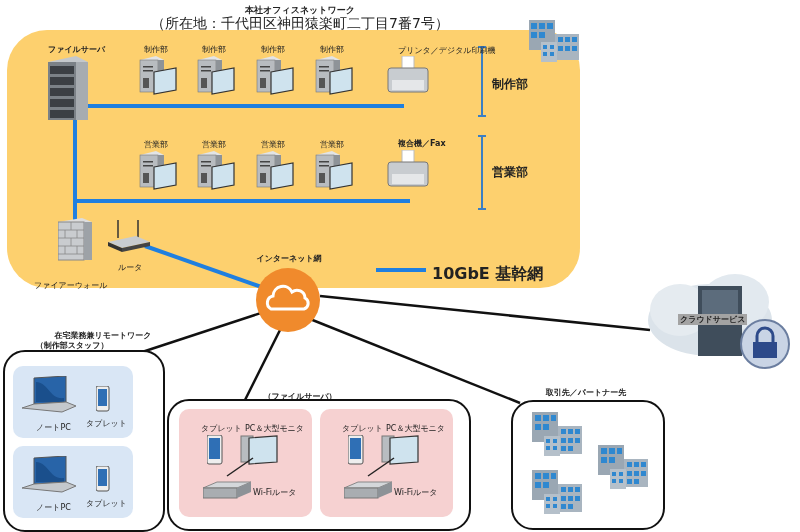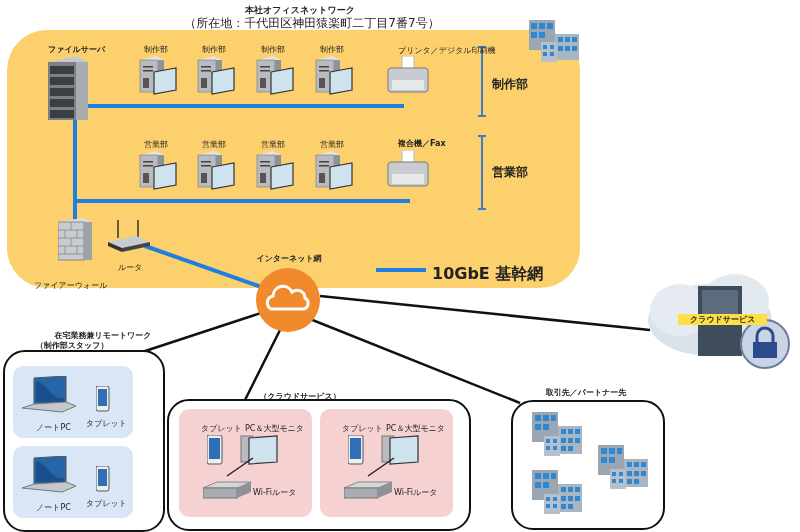--- a/index.html
+++ b/index.html
@@ -40,21 +40,21 @@
 
   <g stroke="#111" stroke-width="2.5">
     <line x1="270" y1="310" x2="130" y2="356"></line>
     <line x1="285" y1="320" x2="245" y2="400"></line>
     <line x1="300" y1="315" x2="520" y2="403"></line>
     <line x1="320" y1="296" x2="650" y2="330"></line>
   </g>
 </svg>
 
 <div class="t b center" style="left:300px;top:4px;font-size:9px;">本社オフィスネットワーク</div>
-<div class="t center" style="left:312px;top:15px;font-size:12px;">（所在地：千代田区神田猿楽町二丁目7番7号）</div>
+<div class="t center" style="left:300px;top:15px;font-size:14px;">（所在地：千代田区神田猿楽町二丁目7番7号）</div>
 
 <svg class="abs" style="left:525px;top:16px;" width="58" height="48">
   <rect x="4" y="4" width="26" height="30" fill="#9aa7b3"></rect>
     <rect x="6" y="7" width="6" height="6" fill="#2f88d0"></rect>
     <rect x="14" y="7" width="6" height="6" fill="#2f88d0"></rect>
     <rect x="22" y="7" width="6" height="6" fill="#2f88d0"></rect>
     <rect x="6" y="16" width="6" height="6" fill="#2f88d0"></rect>
     <rect x="14" y="16" width="6" height="6" fill="#2f88d0"></rect>
   <rect x="30" y="18" width="24" height="26" fill="#a9b5c0"></rect>
     <rect x="33" y="21" width="5" height="5" fill="#2f88d0"></rect>
@@ -142,29 +142,29 @@
 <svg class="abs" style="left:640px;top:262px;" width="160" height="112">
   <ellipse cx="70" cy="58" rx="62" ry="36" fill="#dbe3ea"></ellipse>
   <ellipse cx="40" cy="48" rx="30" ry="26" fill="#e5ebf0"></ellipse>
   <ellipse cx="95" cy="40" rx="34" ry="28" fill="#e2e9ef"></ellipse>
   <rect x="58" y="24" width="44" height="70" fill="#3f4d5b"></rect>
   <rect x="62" y="28" width="36" height="26" fill="#5c6c7c"></rect>
   <circle cx="125" cy="82" r="24" fill="#c9d4e5" stroke="#6b7ea0" stroke-width="2"></circle>
   <path d="M117,80 v-6 a8,8 0 0 1 16,0 v6" fill="none" stroke="#2d4a8a" stroke-width="3"></path>
   <rect x="113" y="80" width="24" height="16" fill="#2d4a8a"></rect>
 </svg>
-<div class="t b" style="left:678px;top:314px;background:#fde047;padding:0 12px;">クラウドサービス</div>
+<div class="t b" style="left:678px;top:314px;background:#a3a3a3;padding:0 2px;">クラウドサービス</div>
 
 <div class="t b center" style="left:72px;top:330px;margin-left:31px;">在宅業務兼リモートワーク</div>
 <div class="t b center" style="left:72px;top:340px;">（制作部スタッフ）</div>
 <div class="box" style="left:3px;top:350px;width:158px;height:178px;"></div>
 <div id="sales-units"></div>
 
 <div class="t b center" style="left:300px;top:400px;">在宅業務テレワーク</div>
-<div class="t b center" style="left:300px;top:391px;">（クラウドサービス）</div>
+<div class="t b center" style="left:300px;top:391px;">（ファイルサーバ）</div>
 <div class="box" style="left:167px;top:399px;width:300px;height:128px;"></div>
 <div id="prod-units"></div>
 
 <div class="t b center" style="left:586px;top:387px;">取引先／パートナー先</div>
 <div class="box" style="left:511px;top:400px;width:150px;height:126px;"></div>
 <div id="partner-buildings"></div>
 
 <div class="t" style="left: 144px; top: 44px;">制作部</div>
 <div class="abs" style="left: 138px; top: 56px;"><svg width="42" height="40">
       <polygon points="2,4 18,0 26,4 10,8" fill="#e2e4e6"></polygon>

